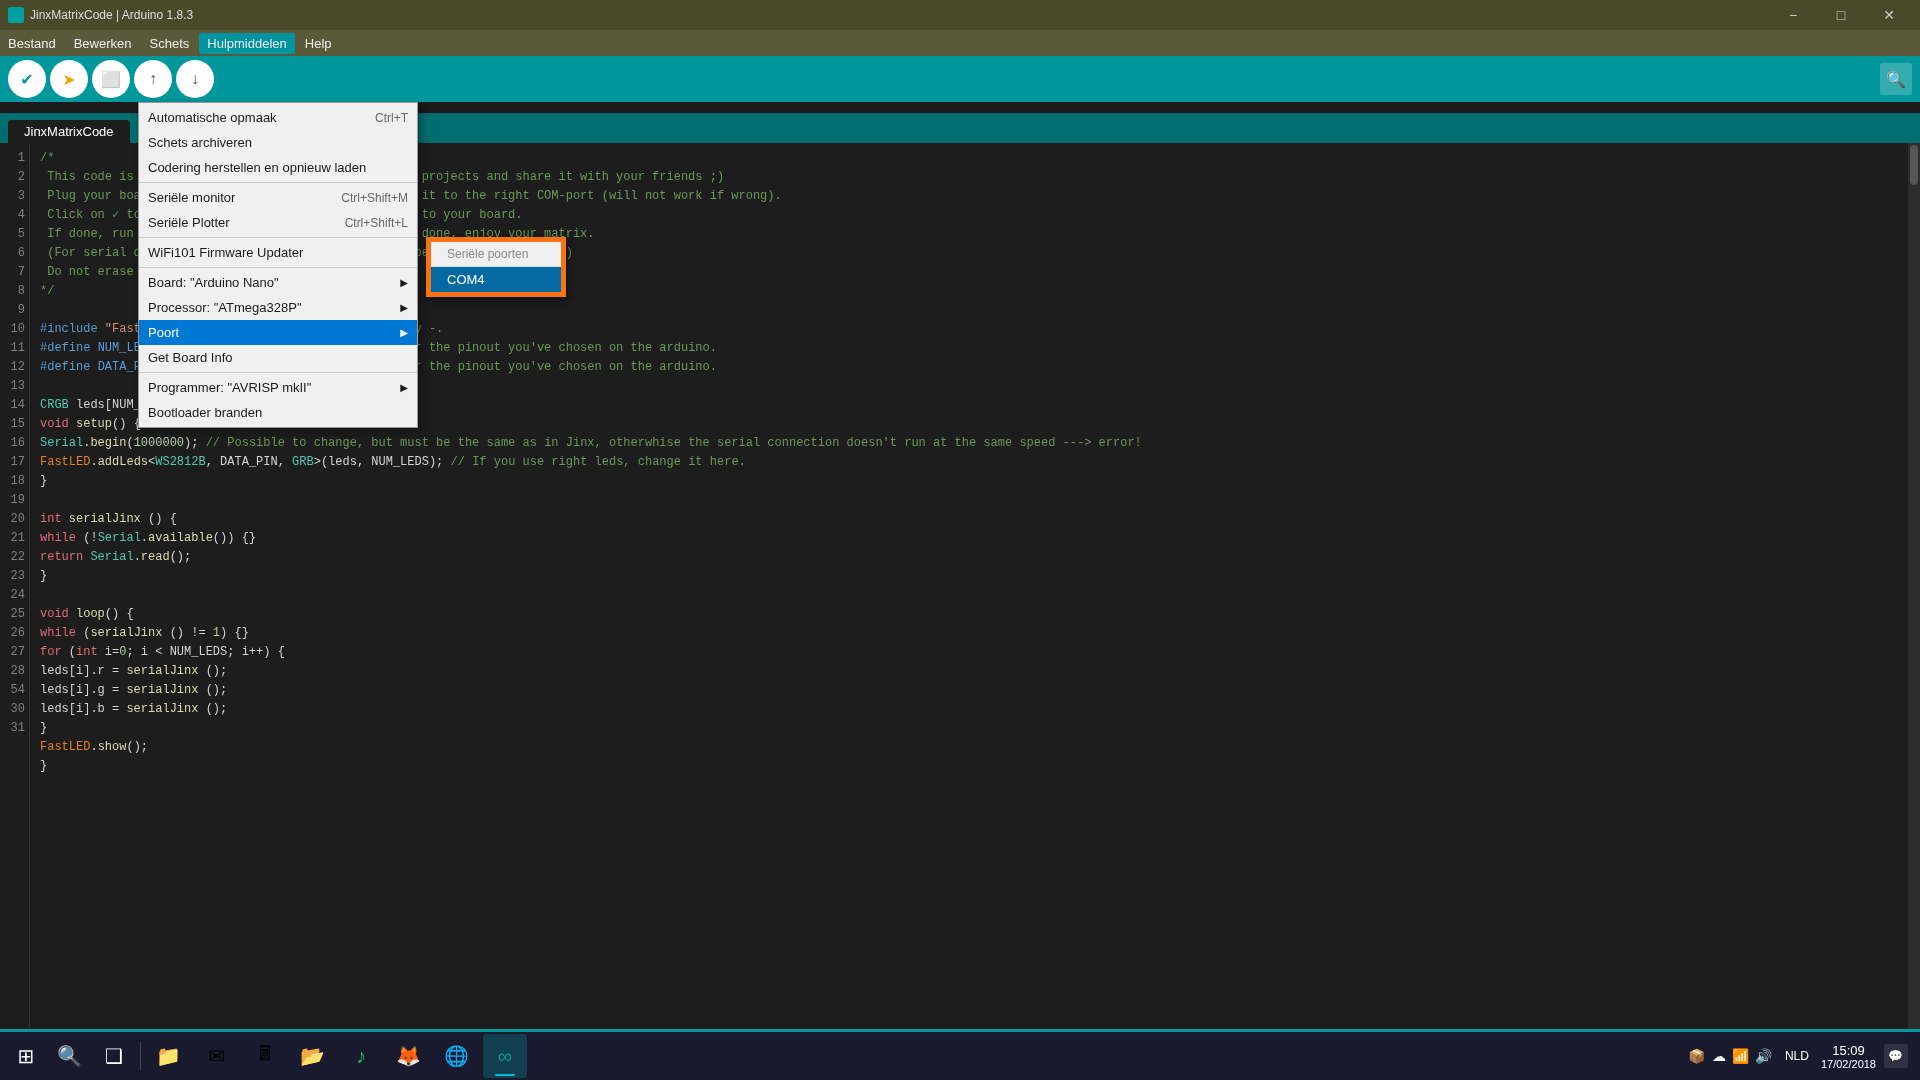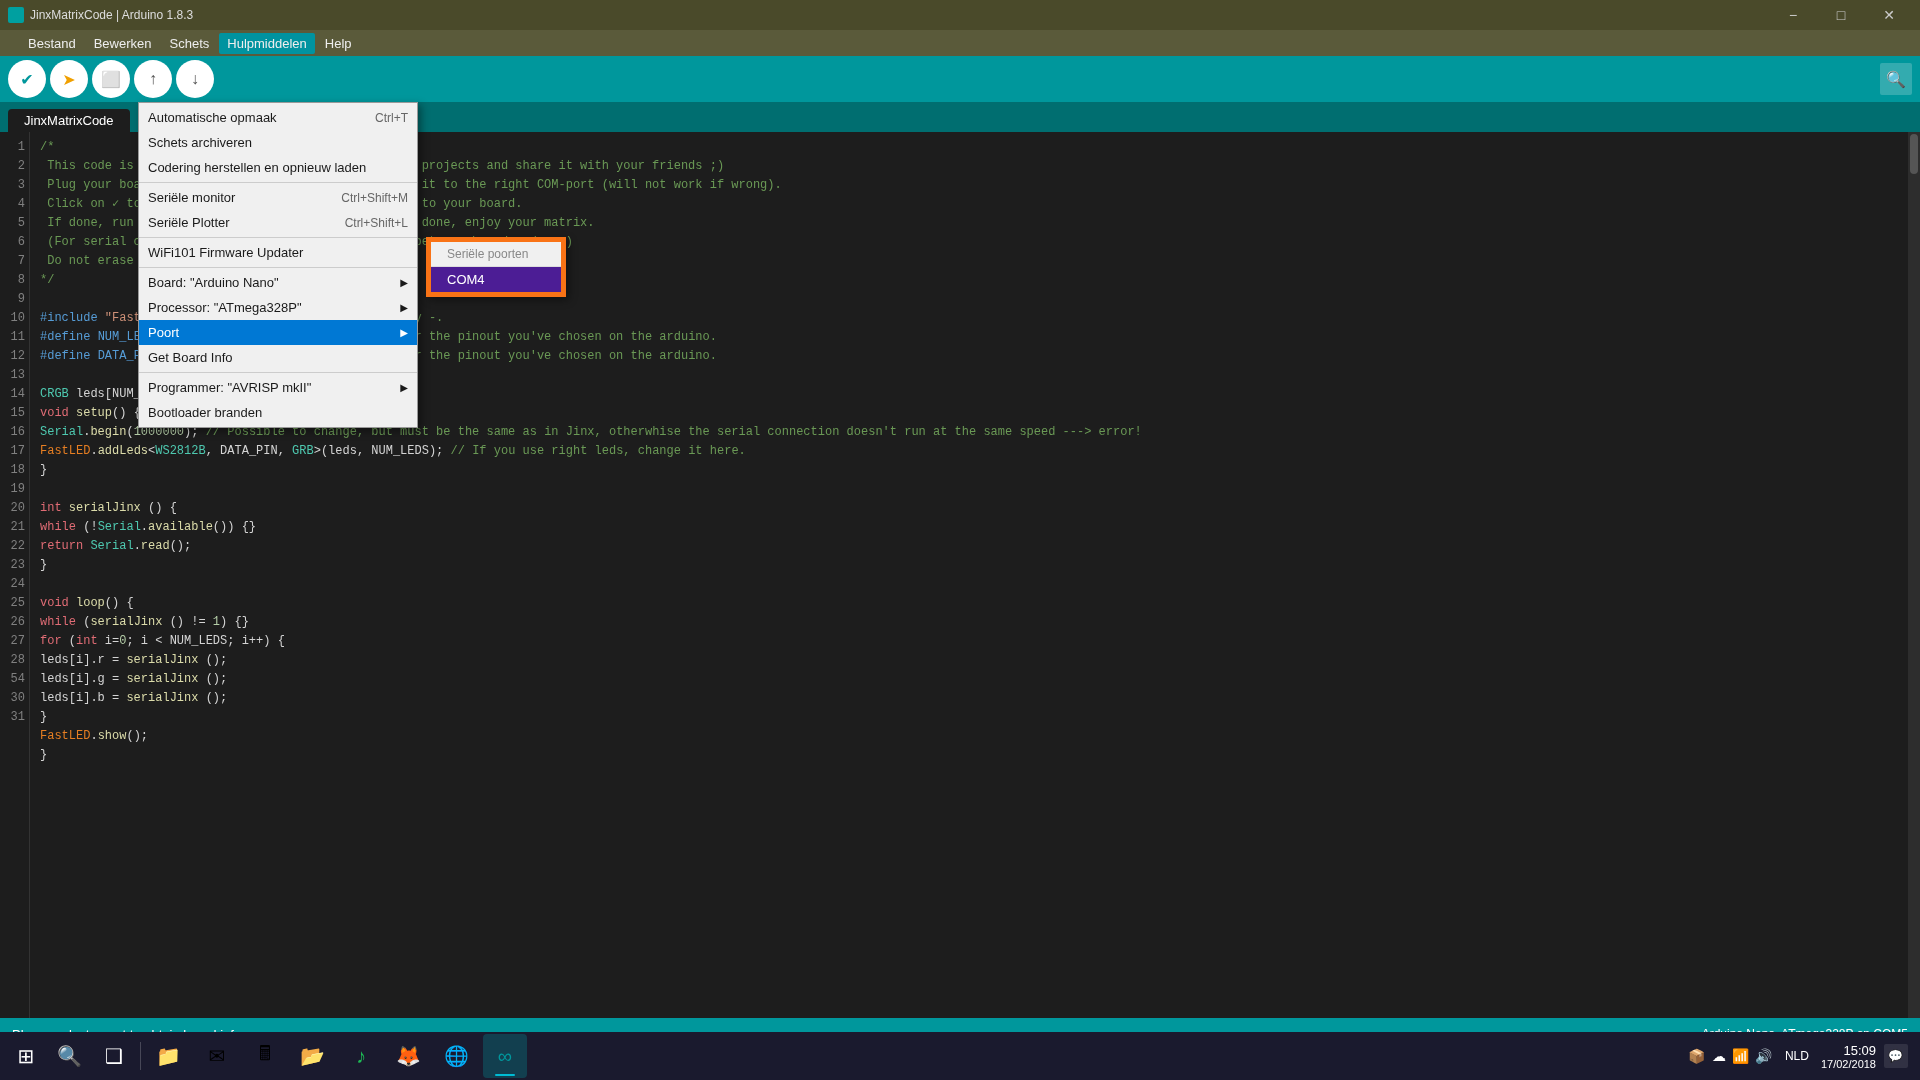--- a/index.html
+++ b/index.html
@@ -14,21 +14,21 @@
     #titlebar .title-icon { width: 16px; height: 16px; background: #00a0a0; border-radius: 2px; display: inline-block; }
     #titlebar .win-controls { display: flex; gap: 2px; }
     #titlebar .win-controls span {
       display: inline-flex; align-items: center; justify-content: center;
       width: 46px; height: 30px; color: #ccc; font-size: 14px; cursor: pointer;
     }
 
     
     #menubar {
       width: 100%; height: 26px; background: #5a5a3a; display: flex; align-items: center;
-      padding: 0 20px; gap: 2px;
+      padding: 0 0; gap: 2px;
     }
     #menubar .menu-item {
       padding: 3px 8px; color: #eee; cursor: pointer; border-radius: 2px; font-size: 13px;
     }
     #menubar .menu-item:hover, #menubar .menu-item.active { background: rgba(255,255,255,0.15); }
     #menubar .menu-item.active { background: #0093a0; }
 
     
     #toolbar {
       width: 100%; height: 46px; background: #00979c; display: flex; align-items: center;
@@ -128,21 +128,21 @@
       width: 20px; height: 2px; background: #00bcd4; border-radius: 1px;
     }
     .taskbar-sep { width: 1px; height: 28px; background: rgba(255,255,255,0.2); margin: 0 4px; }
 
     
     #systray {
       margin-left: auto; display: flex; align-items: center; gap: 8px;
       color: #fff; font-size: 12px; padding: 0 8px;
     }
     #systray .tray-icons { display: flex; gap: 6px; align-items: center; }
-    #systray .clock { text-align: right; }
+    #systray .clock { text-align: center; }
     #systray .clock .time { font-size: 13px; }
     #systray .clock .date { font-size: 11px; }
     #systray .notif { 
       width: 24px; height: 24px; background: rgba(255,255,255,0.1);
       border-radius: 2px; display: flex; align-items: center; justify-content: center;
       cursor: pointer;
     }
 
     
     #dropdown-menu {
@@ -165,21 +165,21 @@
       background: #f0f0f0; border: 5px solid #f97316;
       box-shadow: 3px 3px 8px rgba(0,0,0,0.4); min-width: 140px;
     }
     .submenu-header {
       padding: 5px 16px; color: #888; font-size: 12px; background: #f0f0f0;
       border-bottom: 1px solid #ddd;
     }
     .submenu-item {
       padding: 5px 16px; color: #1a1a1a; cursor: pointer; font-size: 13px;
     }
-    .submenu-item.selected { background: #4c1d95; color: #fff; }
+    .submenu-item.selected { background: #0369a1; color: #fff; }
 
     
     .dd-item.port-highlighted { background: #0078d4; color: #fff; }
   </style>
 </head>
 <body>
 
 <div id="titlebar">
   <div class="title">
     <span class="title-icon"></span>
@@ -202,21 +202,21 @@
 
 <div id="toolbar">
   <button class="toolbar-btn verify" title="Verify">✔</button>
   <button class="toolbar-btn upload" title="Upload">➤</button>
   <button class="toolbar-btn new" title="New">⬜</button>
   <button class="toolbar-btn open" title="Open">↑</button>
   <button class="toolbar-btn save" title="Save">↓</button>
   <button class="toolbar-search" title="Search">🔍</button>
 </div>
 
-<div id="tabs" style="position:relative;">
+<div id="tabs" style="position:relative;margin-top:11px;">
   <div class="tab active">
     <span>JinxMatrixCode</span>
   </div>
   <div class="tab-arrow">▼</div>
 </div>
 
 <div id="editor-area">
   <div id="line-numbers">
     <div>1</div>
       <div>2</div>

